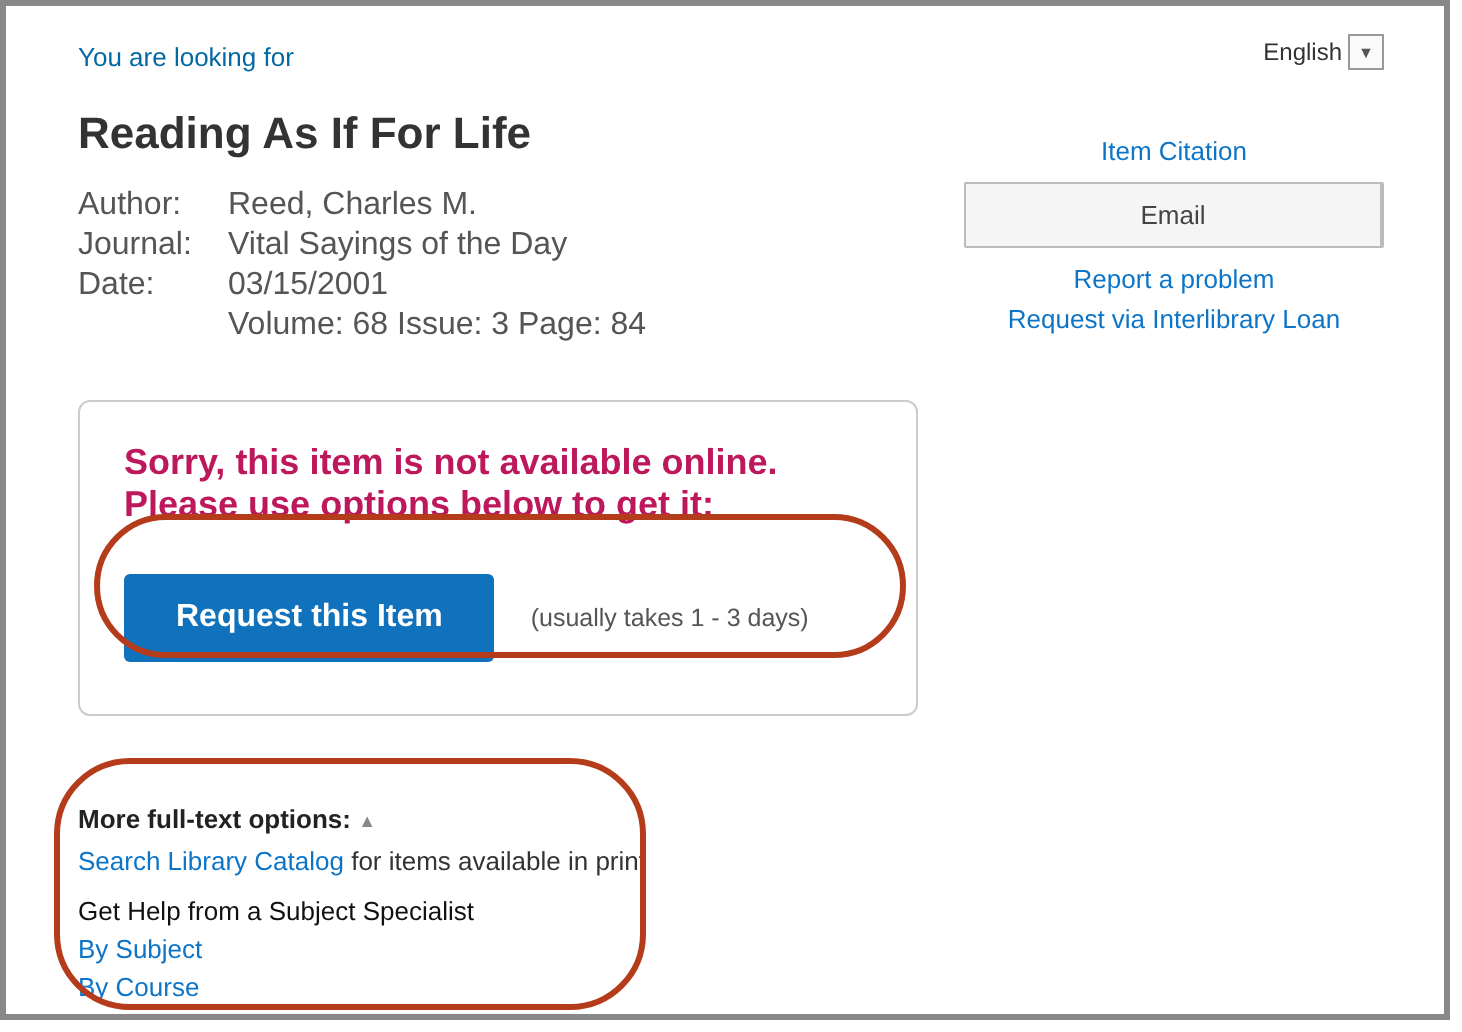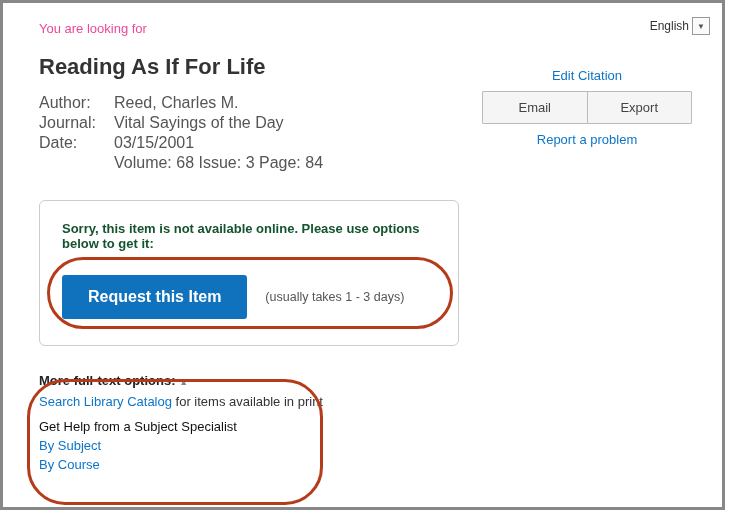--- a/index.html
+++ b/index.html
@@ -15,41 +15,41 @@
     width: 725px;
     height: 510px;
     box-sizing: border-box;
     position: relative;
     padding: 16px 36px 16px 36px;
     overflow: hidden;
   }
   .lang-select {
     position: absolute;
     top: 14px;
-    right: 12px;
+    right: 30px;
     font-size: 12px;
     color: #333;
     display: flex;
     align-items: center;
     gap: 3px;
   }
   .lang-box {
     width: 16px;
     height: 16px;
     border: 1px solid #999;
     background: #fafafa;
     display: inline-flex;
     align-items: center;
     justify-content: center;
     font-size: 8px;
     color: #555;
   }
   .looking-for {
     font-size: 13px;
-    color: #ec4899;
+    color: #0369a1;
     margin-top: 2px;
     margin-bottom: 18px;
   }
   .title {
     font-size: 22px;
     color: #333;
     font-weight: bold;
     margin-bottom: 14px;
   }
   .meta {
@@ -96,22 +96,22 @@
   .avail-card {
     border: 1px solid #ccc;
     border-radius: 6px;
     width: 420px;
     padding: 20px 22px 26px 22px;
     margin-top: 28px;
     box-sizing: border-box;
   }
   .avail-msg {
     font-weight: bold;
-    font-size: 13px;
-    color: #14532d;
+    font-size: 18px;
+    color: #be185d;
     margin-bottom: 24px;
   }
   .req-row {
     display: flex;
     align-items: center;
     gap: 18px;
   }
   .req-btn {
     background: #1072bc;
     color: #fff;
@@ -126,21 +126,21 @@
     font-size: 12.5px;
     color: #555;
   }
   .highlight-oval {
     position: absolute;
     border: 3px solid #b53c1a;
     border-radius: 38px;
     pointer-events: none;
   }
   .more-opts {
-    margin-top: 27px;
+    margin-top: 44px;
     font-size: 13px;
   }
   .more-opts .hdr {
     font-weight: bold;
     color: #222;
     margin-bottom: 6px;
   }
   .more-opts a {
     color: #0d75c8;
     text-decoration: none;
@@ -175,26 +175,26 @@
     <div>Reed, Charles M.</div>
     <div class="lab">Journal:</div>
     <div>Vital Sayings of the Day</div>
     <div class="lab">Date:</div>
     <div>03/15/2001</div>
     <div></div>
     <div>Volume: 68   Issue: 3   Page: 84</div>
   </div>
 
   <div class="right-actions">
-    <a href="#">Edit Citation</a>
+    <a href="#">Item Citation</a>
     <div class="btn-row">
       <div class="btn">Email</div>
-      <div class="btn">Export</div>
     </div>
     <a href="#">Report a problem</a>
+    <a href="#">Request via Interlibrary Loan</a>
   </div>
 
   <div class="avail-card">
     <div class="avail-msg">Sorry, this item is not available online. Please use options below to get it:</div>
     <div class="req-row">
       <button class="req-btn">Request this Item</button>
       <span class="req-note">(usually takes 1 - 3 days)</span>
     </div>
   </div>
 

